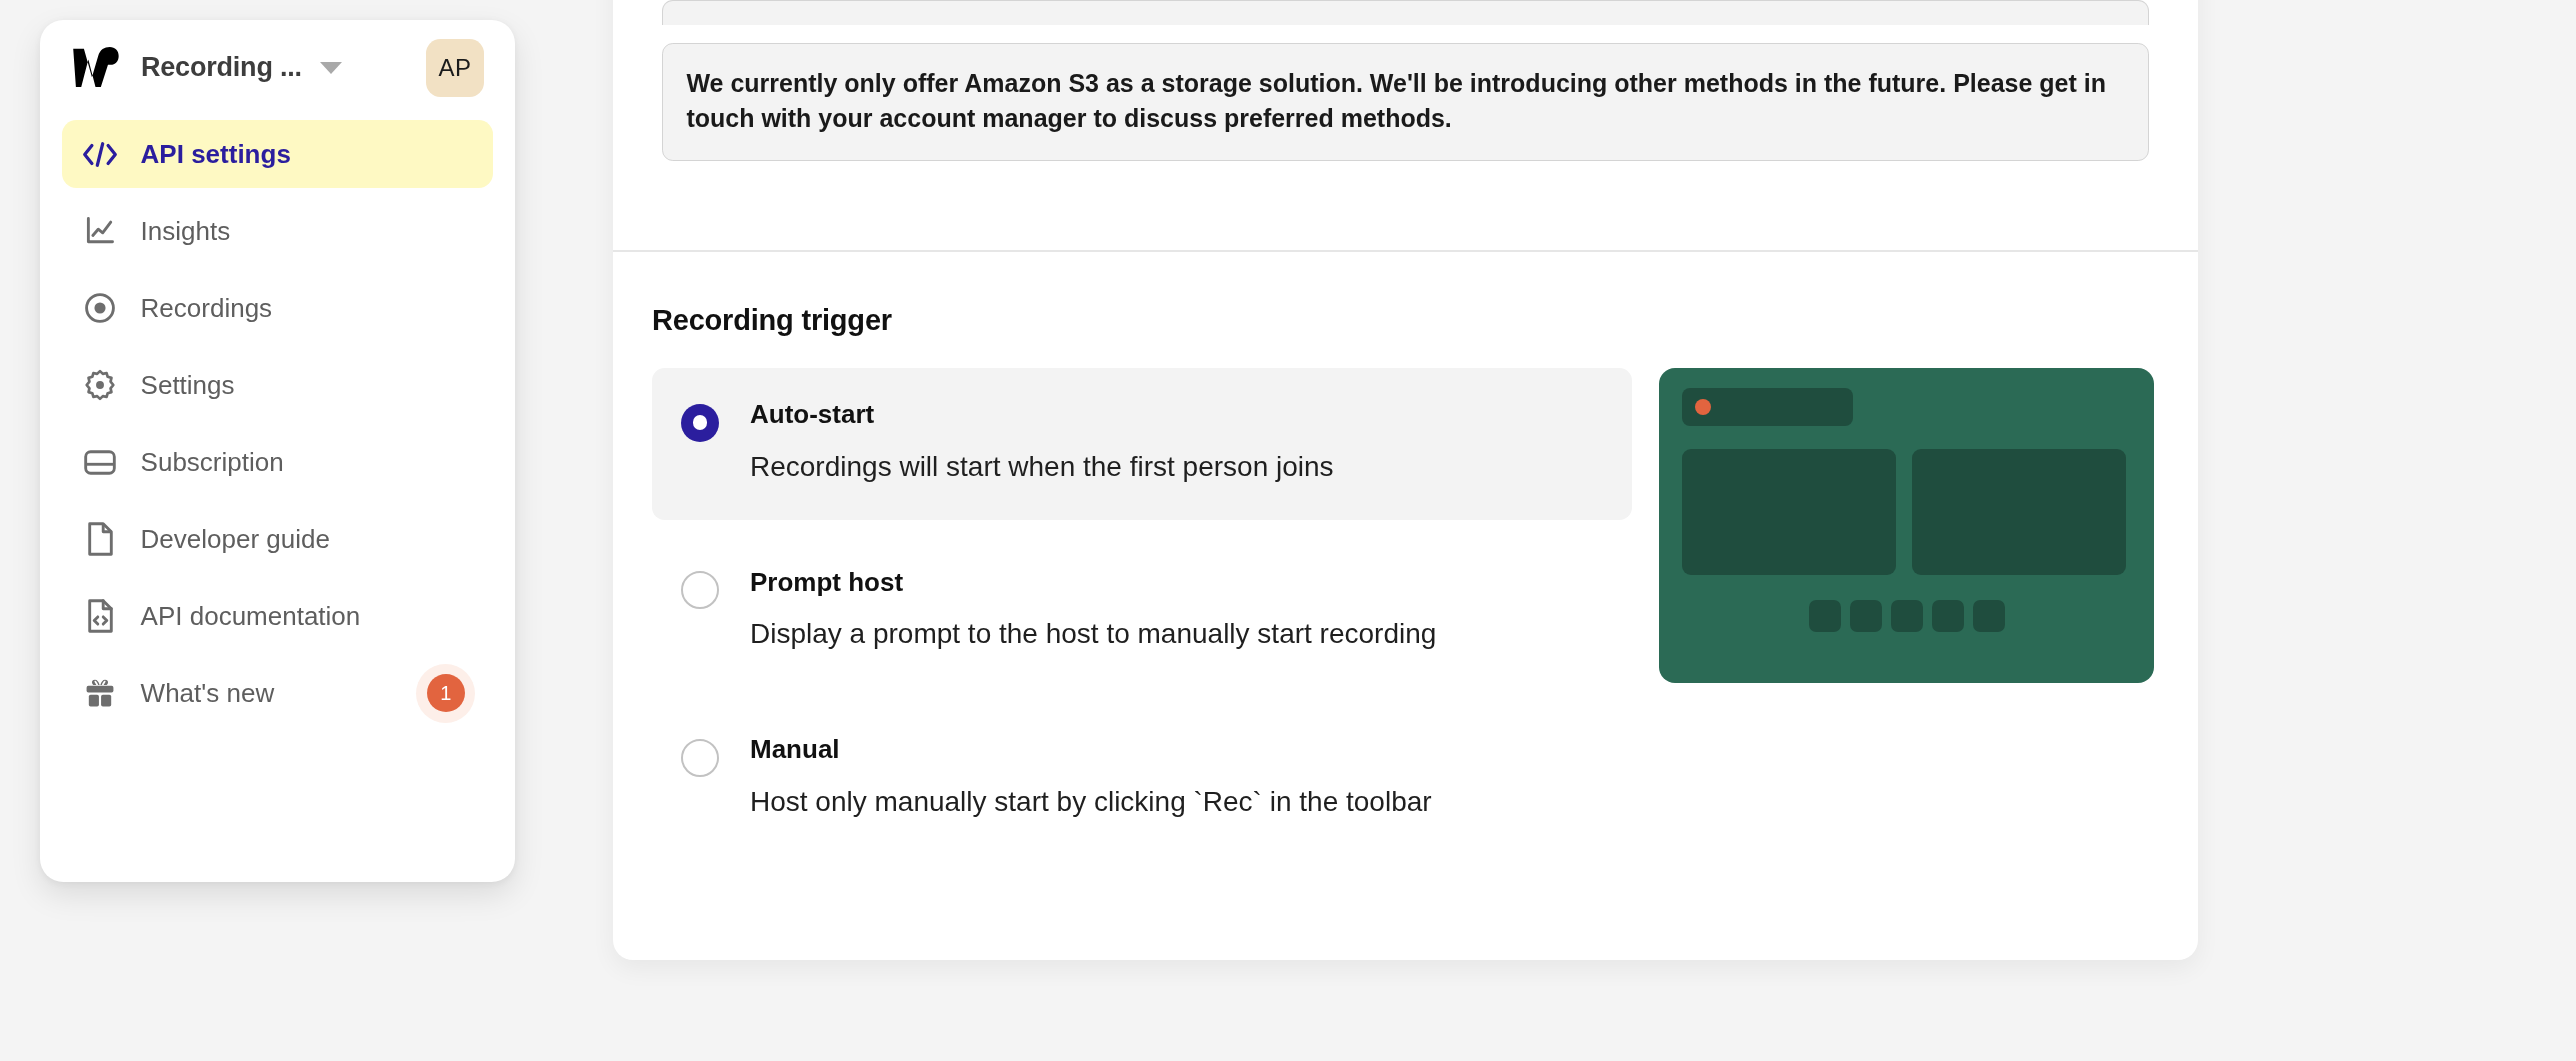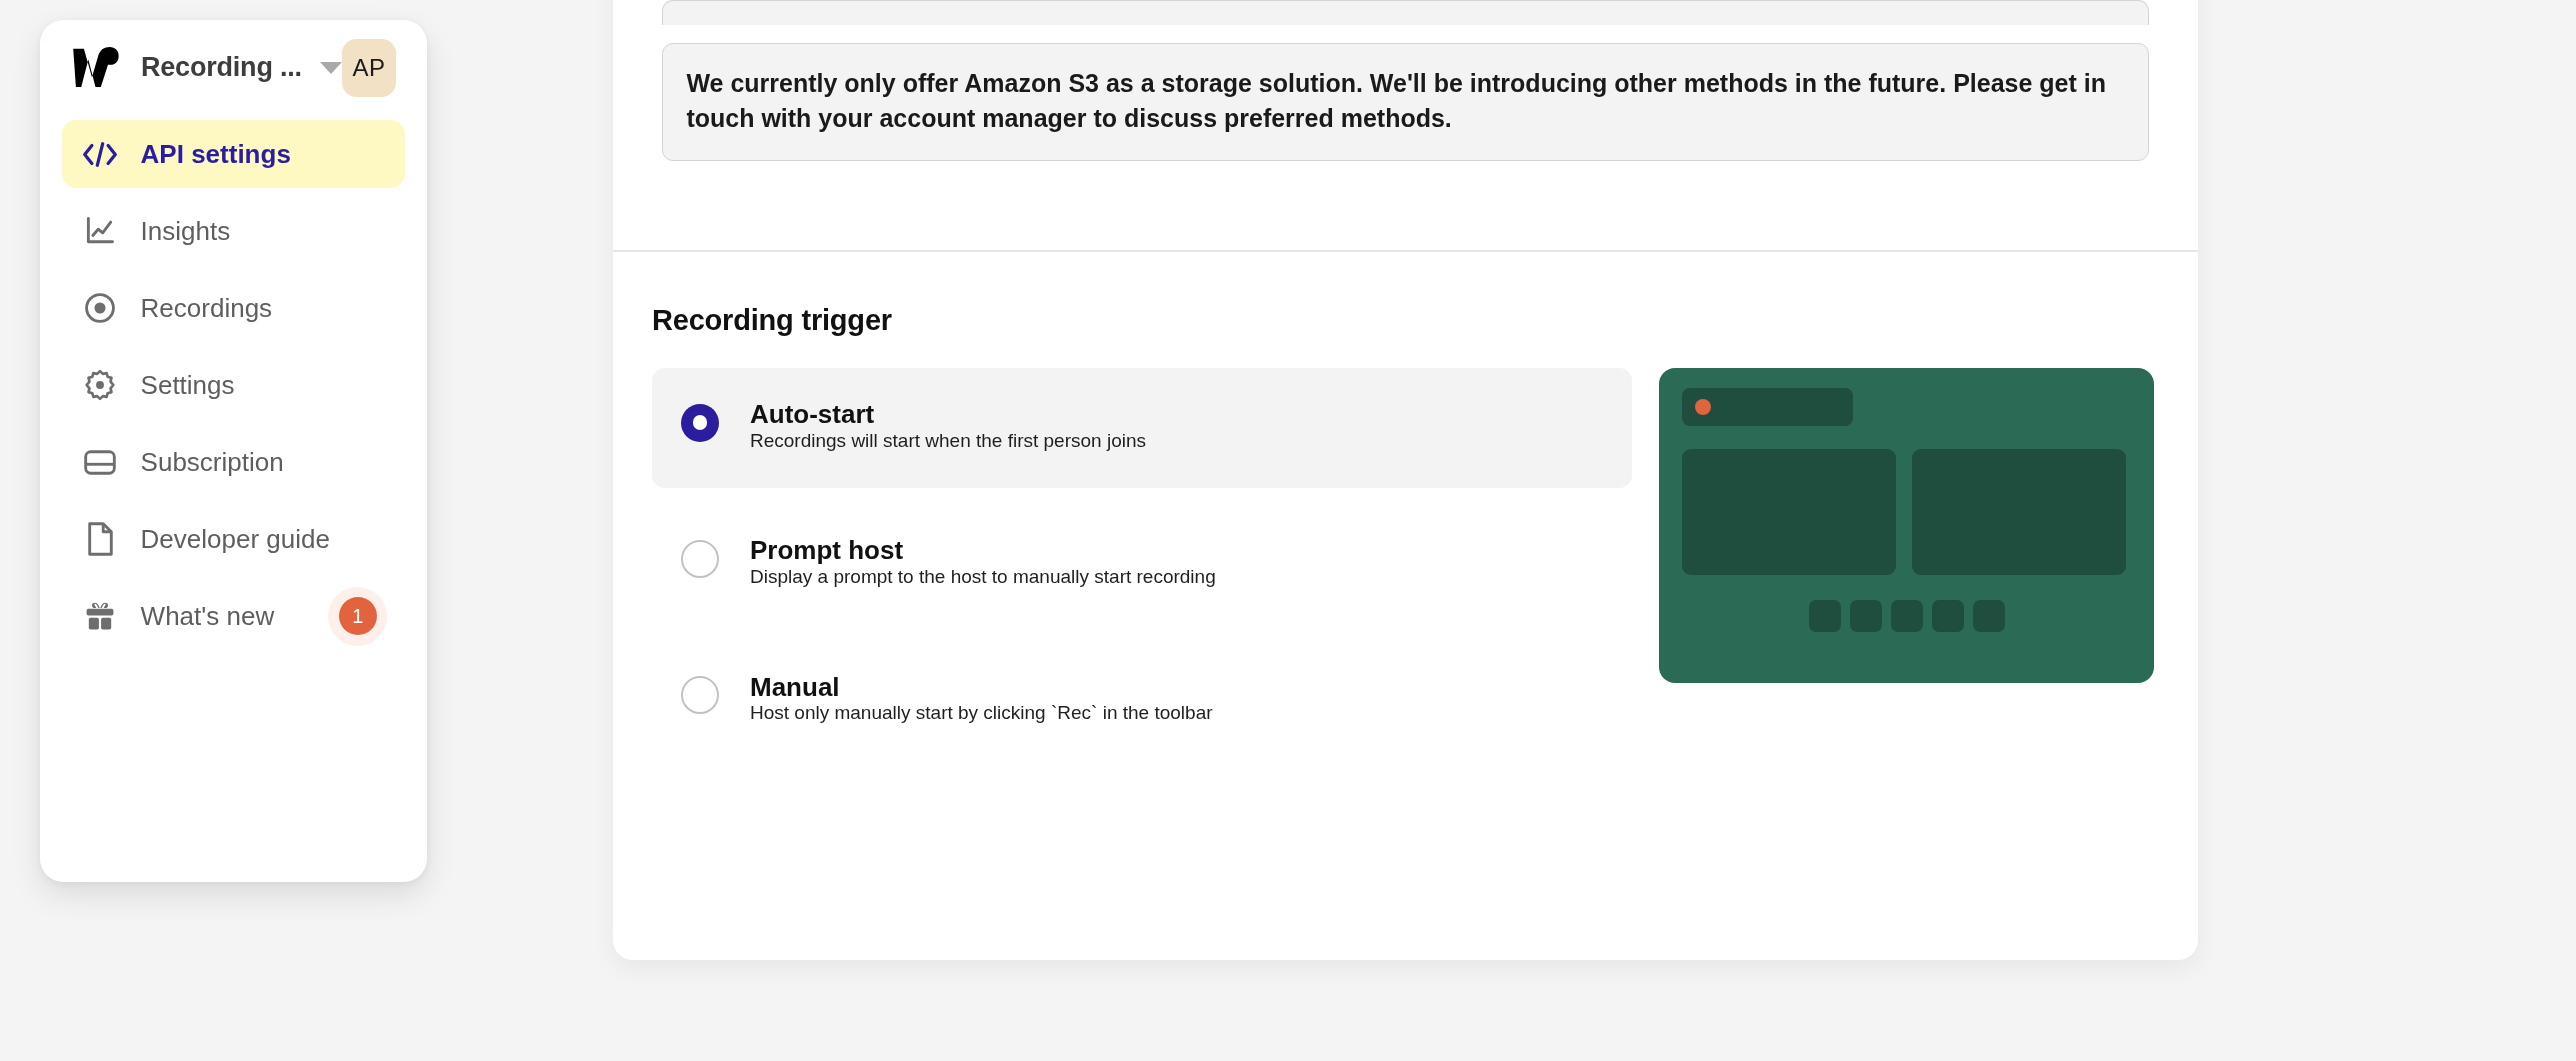--- a/index.html
+++ b/index.html
@@ -17,21 +17,21 @@
     width: 2576px;
     height: 1061px;
     background: #f4f4f4;
   }
 
   
   .sidebar {
     position: absolute;
     left: 40px;
     top: 20px;
-    width: 387px;
+    width: 475px;
     height: 862px;
     background: #ffffff;
     border-radius: 23.4px;
     box-shadow: 0 12.6px 31px rgba(0,0,0,0.10), 0 1.8px 7.2px rgba(0,0,0,0.05);
     padding: 0;
     overflow: hidden;
   }
 
   .brand-row {
     display: flex;
@@ -247,21 +247,22 @@
   .option-text { margin-left: 31px; }
 
   .option-title {
     font-size: 26px;
     font-weight: bold;
     color: #111111;
     line-height: 1.1;
   }
 
   .option-desc {
-    font-size: 19px;
+    margin-top: 20px;
+    font-size: 28px;
     color: #1f1f1f;
     line-height: 1.25;
   }
 
   
   .preview {
     width: 495px;
     height: 315px;
     background: #2b6a55;
     border-radius: 16px;
@@ -386,20 +387,31 @@
       <div class="nav-item">
         <span class="nav-icon">
           <svg width="31" height="36" viewBox="0 0 34 40" fill="none" stroke="currentColor" stroke-width="3.2" stroke-linejoin="round">
             <path d="M5 3 L20 3 L29 12 L29 37 L5 37 Z"></path>
             <polyline points="20,3 20,12 29,12"></polyline>
           </svg>
         </span>
         <span class="nav-label">Developer guide</span>
       </div>
 
+      <div class="nav-item">
+        <span class="nav-icon">
+          <svg width="31" height="36" viewBox="0 0 34 40" fill="none" stroke="currentColor" stroke-width="3.2" stroke-linejoin="round" stroke-linecap="round">
+            <path d="M5 3 L20 3 L29 12 L29 37 L5 37 Z"></path>
+            <polyline points="20,3 20,12 29,12"></polyline>
+            <polyline points="14,21 10,25 14,29"></polyline>
+            <polyline points="20,21 24,25 20,29"></polyline>
+          </svg>
+        </span>
+        <span class="nav-label">API documentation</span>
+      </div>
 
       <div class="nav-item">
         <span class="nav-icon">
           <svg width="34" height="34" viewBox="0 0 38 38" fill="currentColor">
             <path d="M13.4 4.2 C10.8 4.2 9.4 6.2 10.2 8.2 C10.5 9 11 9.6 11.6 10.1 L14.9 10.1 C14.2 8.6 13.2 7.2 12.9 6.4 C12.7 5.8 13 5.2 13.8 5.4 C14.6 5.6 15.9 7.2 17 10.1 L18.6 10.1 C17.5 6.4 15.8 4.2 13.4 4.2 Z"></path>
             <path d="M24.6 4.2 C27.2 4.2 28.6 6.2 27.8 8.2 C27.5 9 27 9.6 26.4 10.1 L23.1 10.1 C23.8 8.6 24.8 7.2 25.1 6.4 C25.3 5.8 25 5.2 24.2 5.4 C23.4 5.6 22.1 7.2 21 10.1 L19.4 10.1 C20.5 6.4 22.2 4.2 24.6 4.2 Z"></path>
             <rect x="4" y="11" width="30" height="7.5" rx="2"></rect>
             <rect x="6.5" y="21" width="11.3" height="13" rx="2"></rect>
             <rect x="20.2" y="21" width="11.3" height="13" rx="2"></rect>
           </svg>

